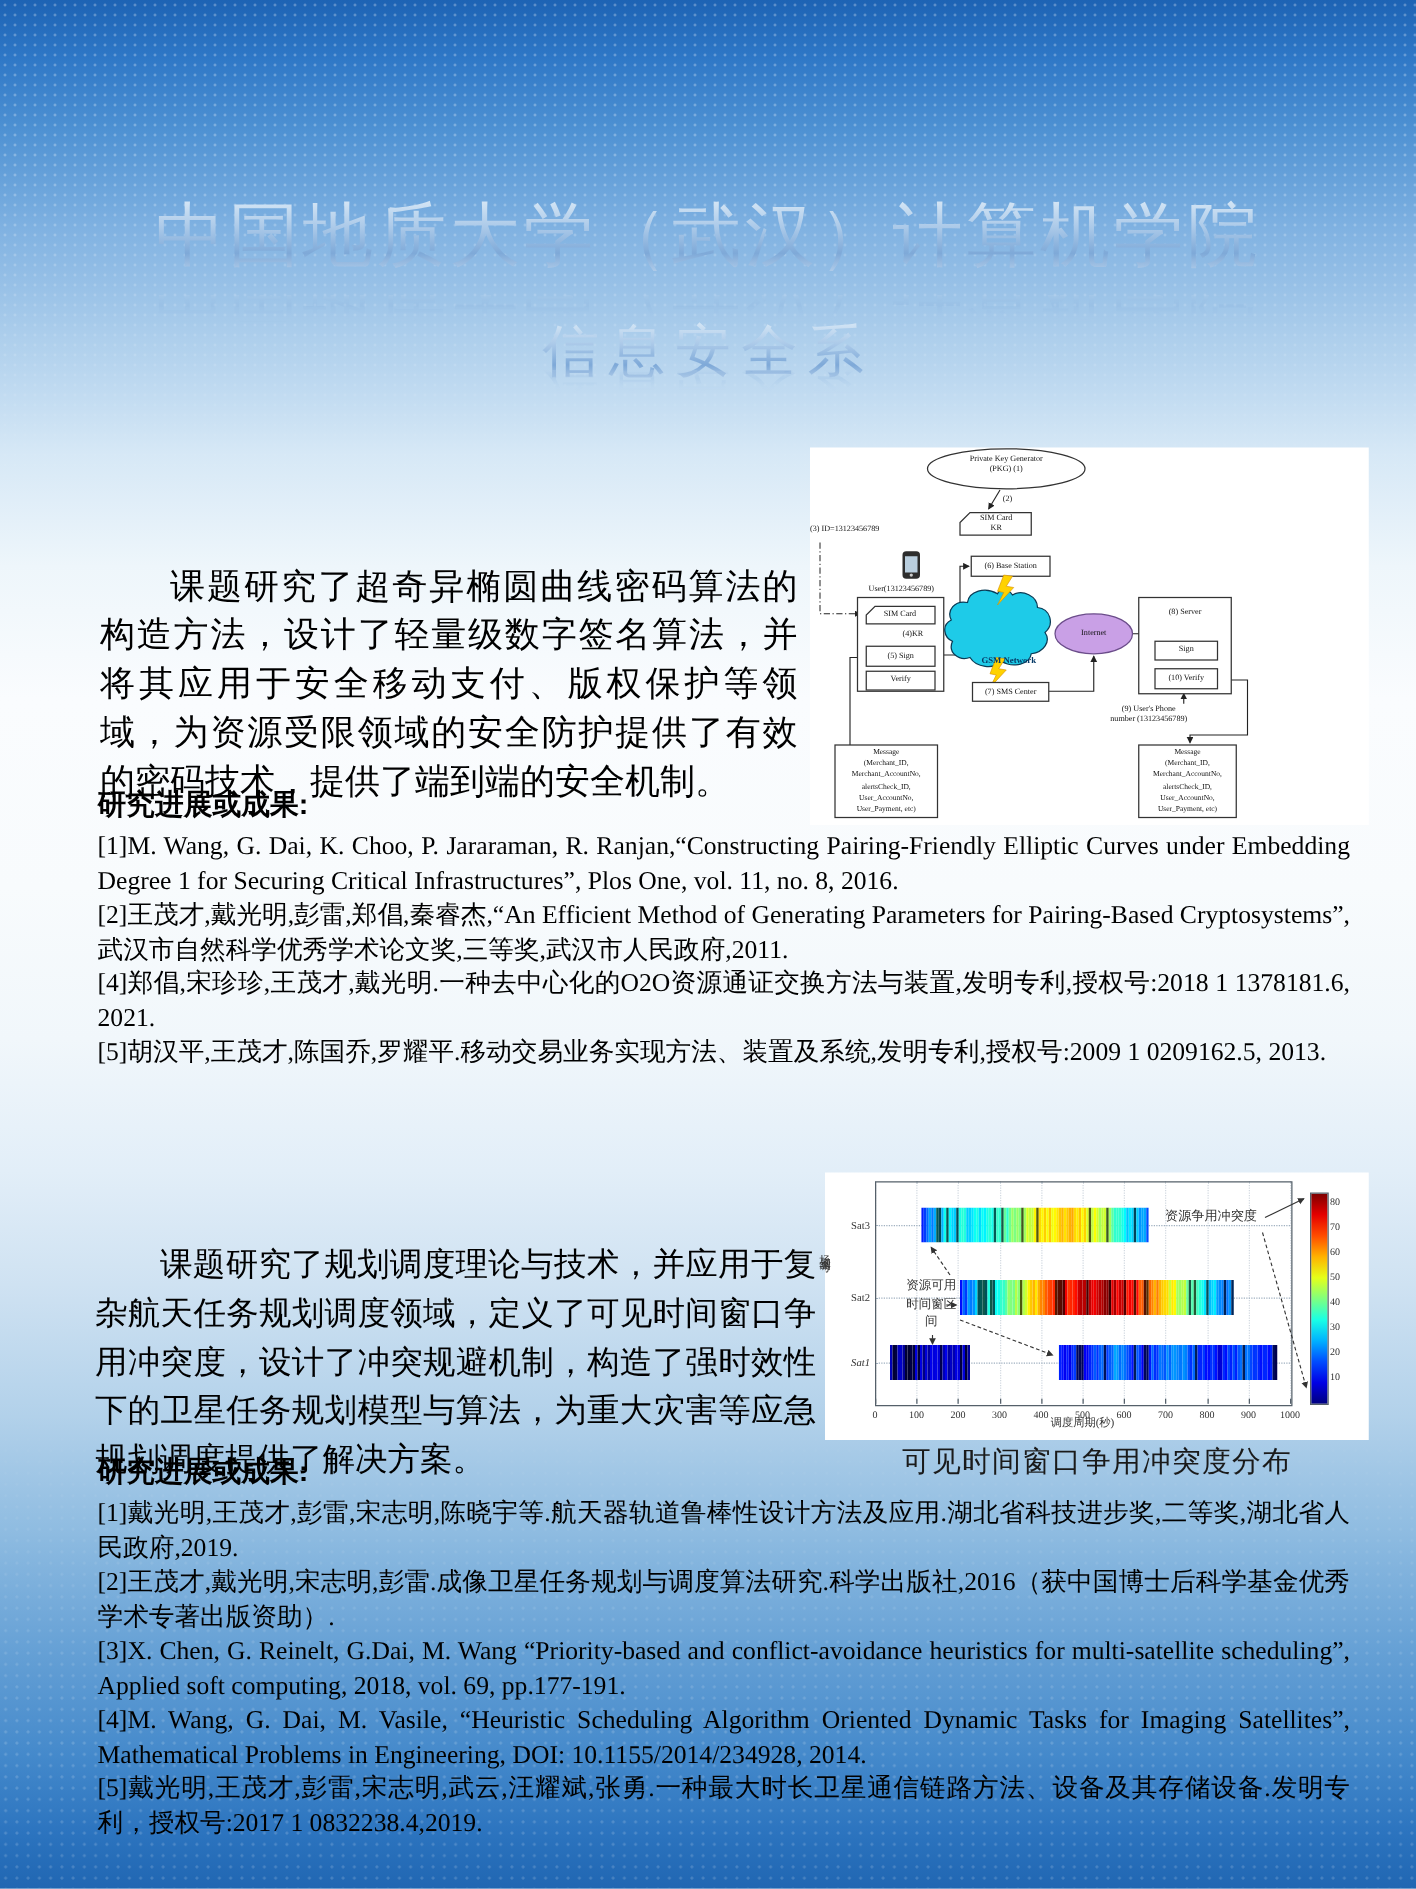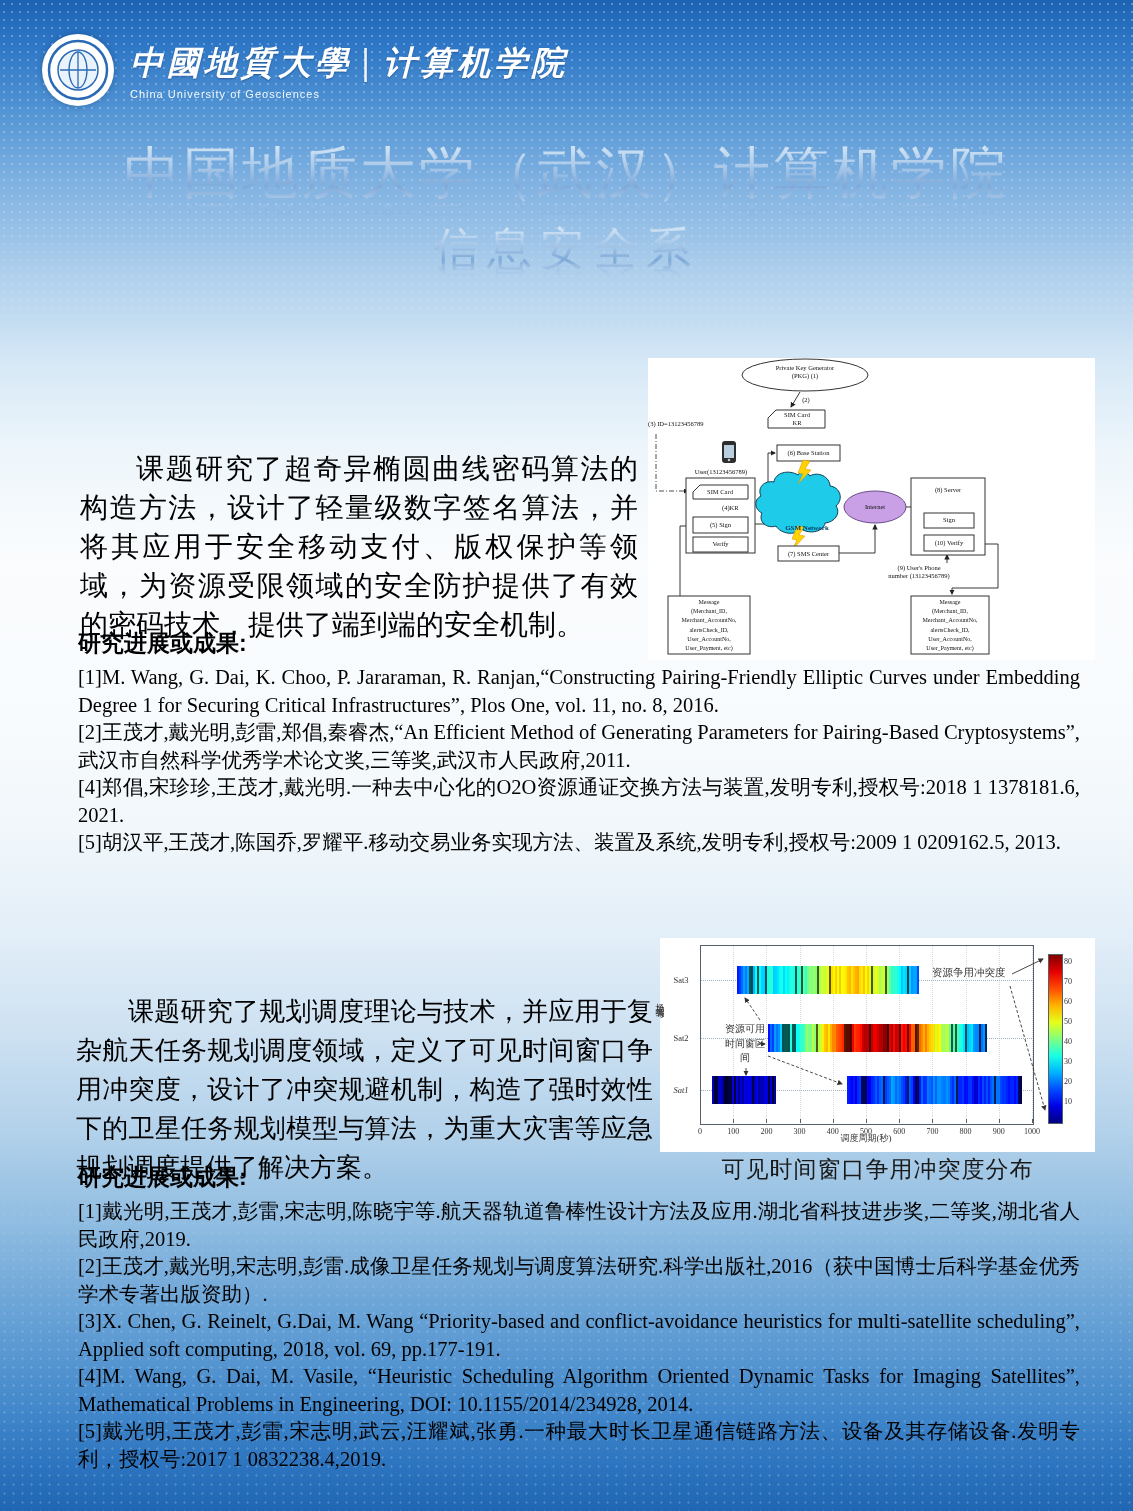--- a/index.html
+++ b/index.html
@@ -23,21 +23,21 @@
   .emblem{width:72px;height:72px;border-radius:50%;background:#fff;
     display:flex;align-items:center;justify-content:center;box-shadow:0 0 6px rgba(0,40,90,.35);}
   .emblem svg{display:block;}
   .logo-txt{margin-left:16px;color:#fff;}
   .logo-cn{font-family:"DejaVu Serif",serif;font-style:italic;font-weight:bold;
     font-size:33px;letter-spacing:4px;text-shadow:0 1px 2px rgba(0,30,80,.4);white-space:nowrap;}
   .logo-cn .bar{font-style:normal;font-weight:normal;padding:0 8px;opacity:.9;}
   .logo-sub{font-size:11px;letter-spacing:1px;margin-top:2px;opacity:.95;}
   
   .title-wrap{position:absolute;left:0;right:0;top:142px;text-align:center;}
-  .t-line1{font-family:"Liberation Serif",serif;font-size:56px;letter-spacing:3px;line-height:62px;}
+  .t-line1{font-family:"Liberation Serif",serif;font-size:56px;letter-spacing:3px;line-height:62px;margin-top:16px;}
   .t-line2{font-family:"Liberation Serif",serif;font-size:45px;letter-spacing:8px;line-height:50px;margin-top:-10px;}
   .grad-t{color:#9dbde0;background:linear-gradient(180deg,#d9e9f7 0%,#a9c8e8 40%,#7ea9d8 72%,#b9d2ec 100%);
     -webkit-background-clip:text;background-clip:text;-webkit-text-fill-color:transparent;}
   .mirror{transform:scaleY(-1);opacity:.25;max-height:30px;overflow:hidden;pointer-events:none;
     -webkit-mask-image:linear-gradient(to bottom,transparent 20%,#000 100%);
     mask-image:linear-gradient(to bottom,transparent 20%,#000 100%);}
   .mirror2{max-height:24px;}
   
   .direction{position:absolute;left:76px;top:314px;font-family:"Liberation Serif",serif;
     font-size:31px;letter-spacing:2px;}
@@ -65,56 +65,41 @@
   .dg-msg{font-size:6px;line-height:9.2px;}
   .dg-gsm{font-weight:bold;color:#063a66;font-size:7px;margin-top:24px;}
   
   .chart-panel{position:absolute;left:660px;top:938px;width:435px;height:214px;background:#fff;}
   #chart-inner{position:absolute;inset:0;z-index:1;}
   #chart-inner .cg,#chart-inner .cbar,#chart-inner .ctick,#chart-inner .cylab,
   #chart-inner .cbox,#chart-inner .ccb{position:absolute;}
   #chart-inner .cbar{display:flex;overflow:hidden;}
   #chart-inner .cbar i{flex:1 1 auto;width:2px;}
   #chart-inner .ctick{font:8px "Liberation Serif",serif;color:#333;text-align:center;}
-  #chart-inner .cylab{font:8.5px "Liberation Serif",serif;color:#333;text-align:center;}
+  #chart-inner .cylab{font:8.5px "Liberation Serif",serif;color:#333;text-align:right;}
   #chart-inner .cbox{border:1px solid #55606a;}
   #chart-inner .ccb{border:1px solid #55606a;}
   .chart-svg{position:absolute;left:0;top:0;z-index:3;}
   .c-ann{position:absolute;z-index:4;color:#333;font-family:"Liberation Serif",serif;}
   .c-ann1{left:62px;top:84px;width:46px;font-size:10px;line-height:14.5px;text-align:center;}
   .c-ann2{left:272px;top:28px;font-size:10.5px;white-space:nowrap;}
   .c-ylabel{position:absolute;left:-7px;top:58px;z-index:4;writing-mode:vertical-rl;
     font:9px "Liberation Serif",serif;color:#333;letter-spacing:2px;}
   .c-xlabel{position:absolute;left:40px;top:194px;width:332px;z-index:4;text-align:center;
     font:9px "Liberation Serif",serif;color:#333;}
   .chart-caption{position:absolute;left:660px;top:1154px;width:435px;text-align:center;
     font-size:23px;color:#1a1a1a;letter-spacing:1px;}
 </style>
 </head>
 <body>
 
 <div class="page">
   <div class="dots-top"></div>
   <div class="dots-bottom"></div>
 
-  <div class="logo">
-    <div class="emblem">
-      <svg width="62" height="62" viewBox="0 0 62 62">
-        <circle cx="31" cy="31" r="29" fill="#fff" stroke="#2a6ab5" stroke-width="2.5"></circle>
-        <circle cx="31" cy="31" r="20" fill="#eaf3fb" stroke="#2a6ab5" stroke-width="1.5"></circle>
-        <ellipse cx="31" cy="31" rx="9" ry="18" fill="none" stroke="#2a6ab5" stroke-width="1.3"></ellipse>
-        <line x1="13" y1="31" x2="49" y2="31" stroke="#2a6ab5" stroke-width="1.3"></line>
-        <line x1="31" y1="13" x2="31" y2="49" stroke="#2a6ab5" stroke-width="1.3"></line>
-      </svg>
-    </div>
-    <div class="logo-txt">
-      <div class="logo-cn"><span>中國地質大學</span><span class="bar">|</span><span>计算机学院</span></div>
-      <div class="logo-sub">China University of Geosciences</div>
-    </div>
-  </div>
 
   <div class="title-wrap">
     <div class="t-line1 grad-t">中国地质大学（武汉）计算机学院</div>
     <div class="t-line1 grad-t mirror">中国地质大学（武汉）计算机学院</div>
     <div class="t-line2 grad-t">信息安全系</div>
     <div class="t-line2 grad-t mirror mirror2">信息安全系</div>
   </div>
 
   <div class="direction">
     <div class="grad-h">研究方向：网络空间安全、空间信息网络优化</div>

